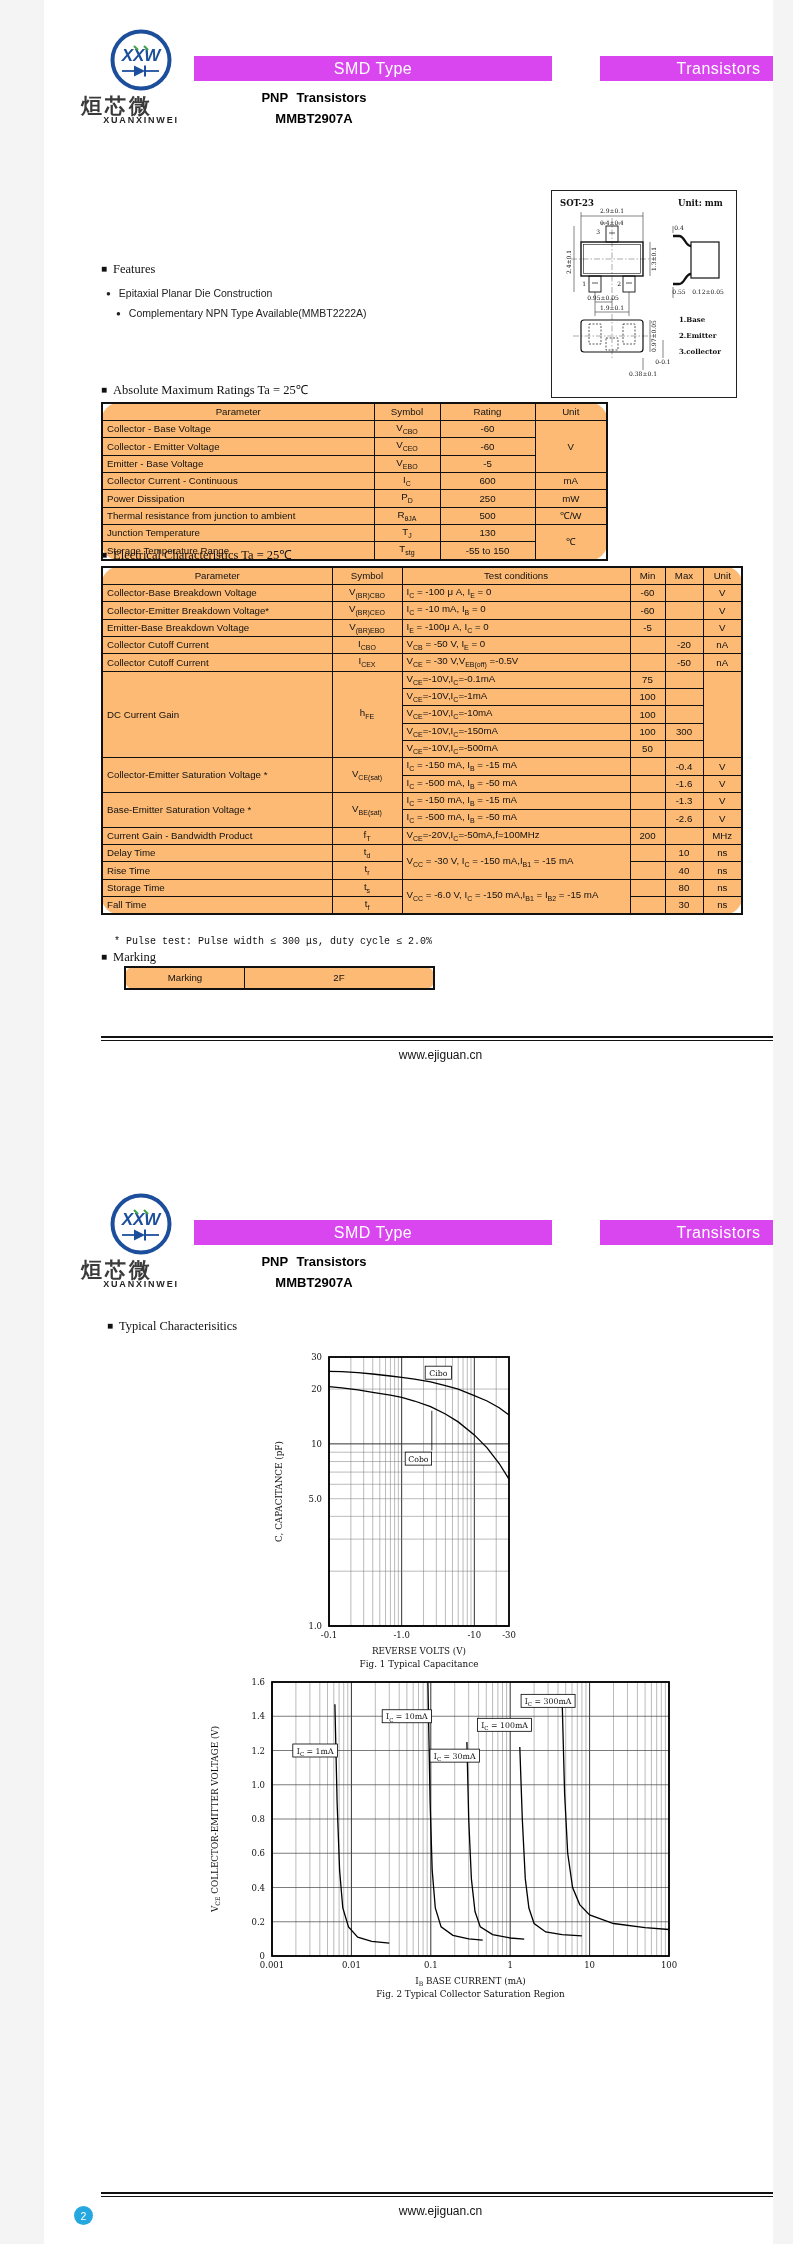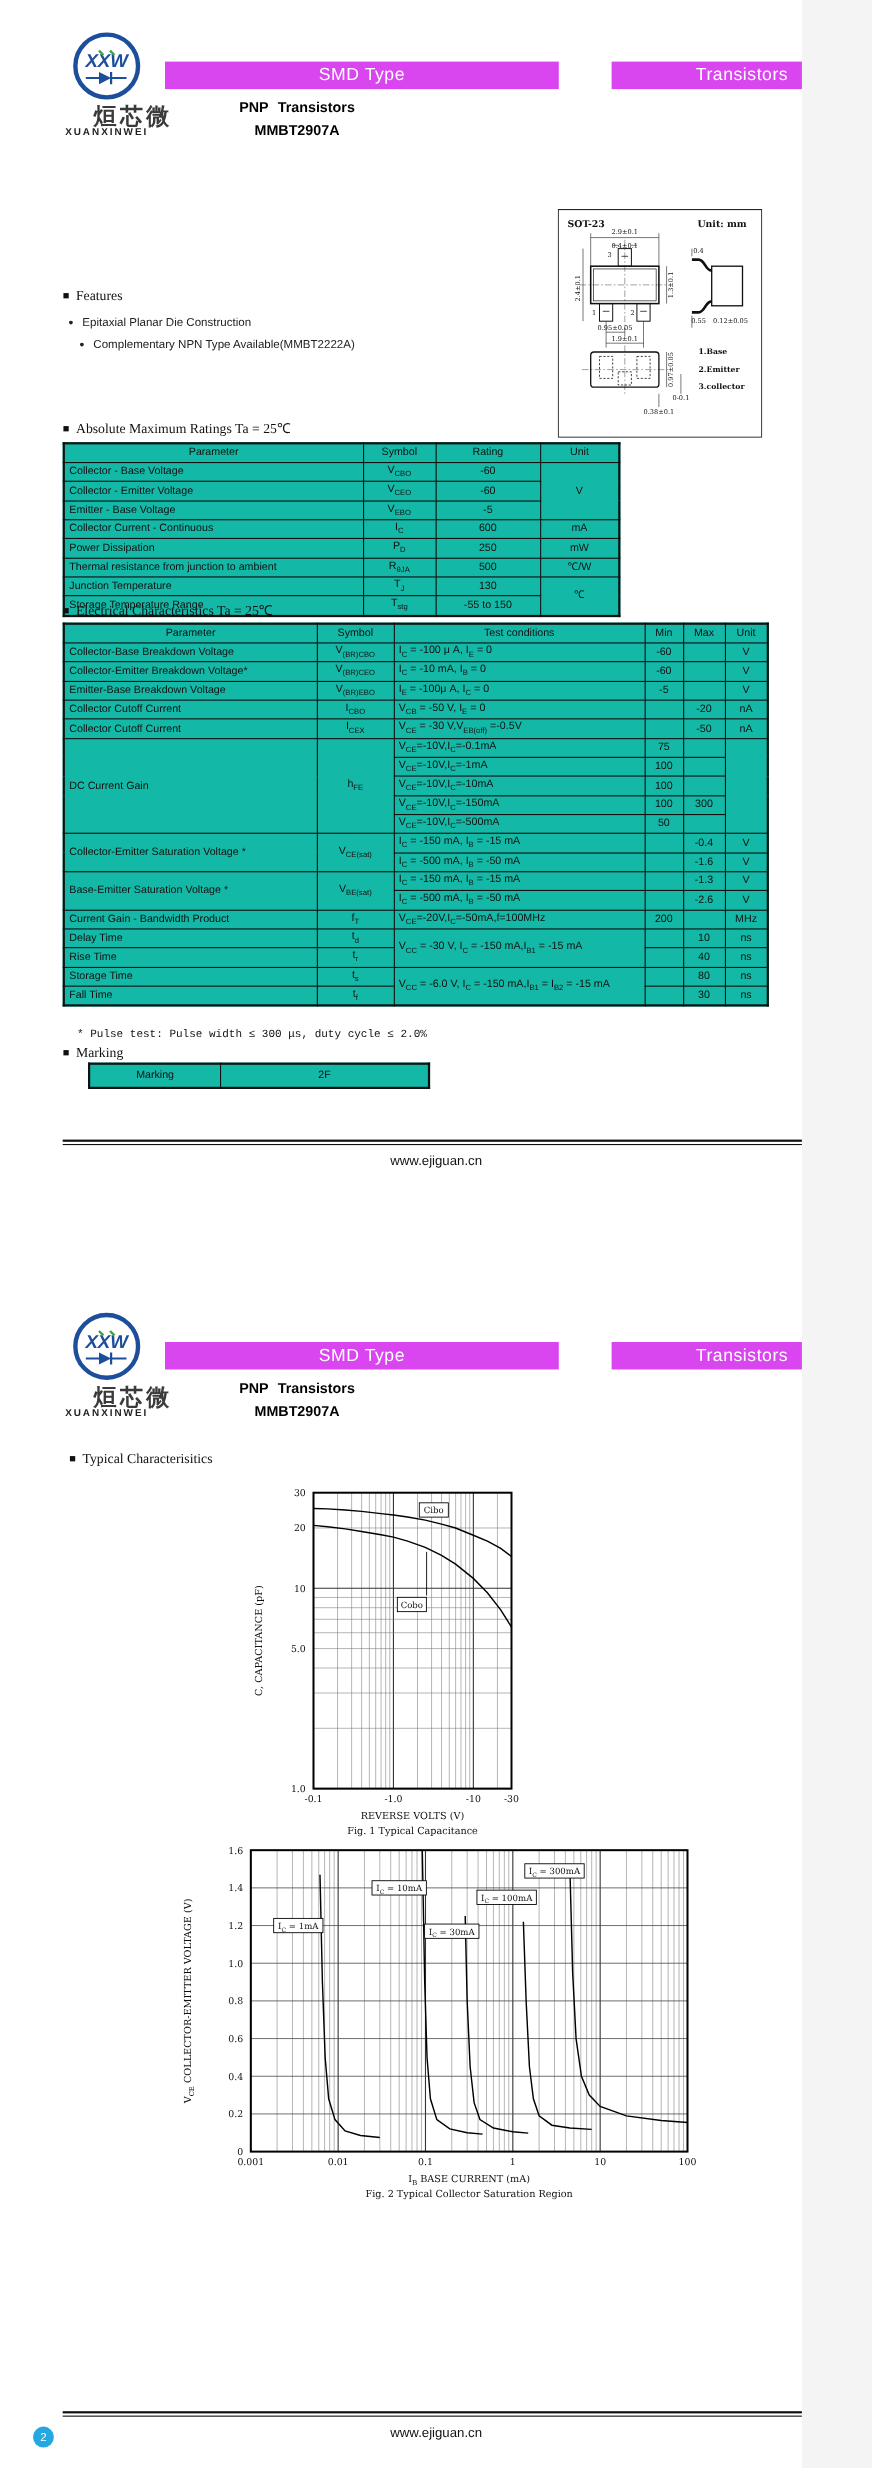--- a/index.html
+++ b/index.html
@@ -1,38 +1,38 @@
 <!DOCTYPE html>
 <html><head>
 <meta charset="utf-8">
 <style>
   html,body{margin:0;padding:0;background:#f4f4f4;}
   .canvas{position:relative;width:729px;height:2244px;background:#ffffff;
-    font-family:"Liberation Sans",sans-serif;color:#111;overflow:hidden;}
+    font-family:"Liberation Sans",sans-serif;color:#111;overflow:hidden;margin-left:44px;}
   .page{position:absolute;left:0;width:793px;background:#fff;}
   .abs{position:absolute;}
   .edge{position:absolute;background:#ececec;}
 
   
   .bannerbar{position:absolute;height:25px;background:#d946ef;color:#fff;
     display:flex;align-items:center;justify-content:center;font-size:16px;letter-spacing:.5px;}
   .pnp-title{position:absolute;width:240px;text-align:center;font-weight:bold;font-size:13px;color:#000;}
-  .logo-cn{position:absolute;width:120px;text-align:right;font-weight:bold;font-size:21px;
+  .logo-cn{position:absolute;width:120px;text-align:left;font-weight:bold;font-size:21px;
     letter-spacing:3px;color:#3a3a3a;}
   .logo-en{position:absolute;width:120px;text-align:center;font-weight:bold;font-size:9px;
     letter-spacing:1.8px;color:#222;}
 
   
   .sec{position:absolute;font-size:12.5px;color:#111;font-family:Liberation Serif, serif;}
   .sec .mk{font-size:10px;margin-right:6px;position:relative;top:-1px;}
   .feat{position:absolute;font-size:10.5px;color:#222;}
   .feat .bl{font-size:8px;margin-right:8px;position:relative;top:-1px;}
 
   
-  table.ds{border-collapse:collapse;table-layout:fixed;background:#14b8a6;}
+  table.ds{border-collapse:collapse;table-layout:fixed;background:#fdba74;border-radius:20px;}
   table.ds td,table.ds th{border:1px solid #111;font-weight:normal;
     font-size:9.7px;padding:1px 4px;color:#111;line-height:1.2;height:14px;
     overflow:hidden;}
   table.ds th{text-align:center;}
   table.ds{border:2px solid #111;}
   td.c{text-align:center;}
   td.l{text-align:left;}
   sub{font-size:7px;}
   .note{position:absolute;font-size:10px;color:#111;font-family:Liberation Mono, monospace;}
 

